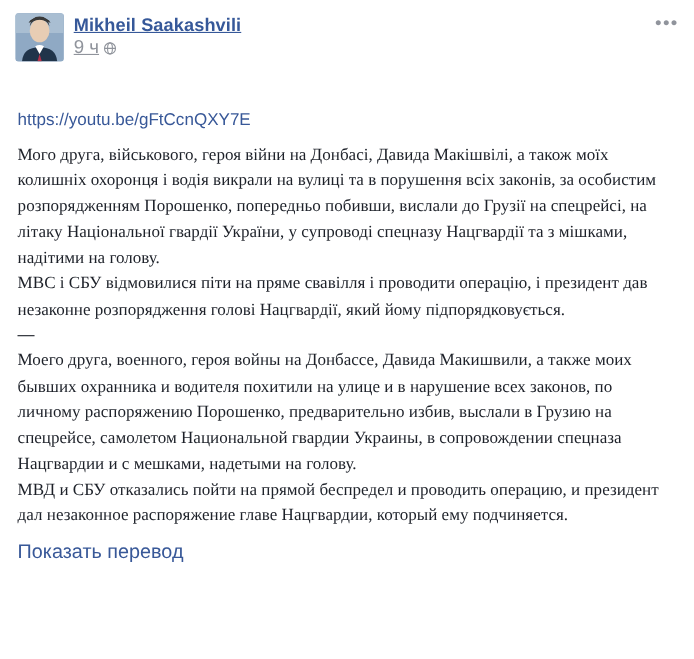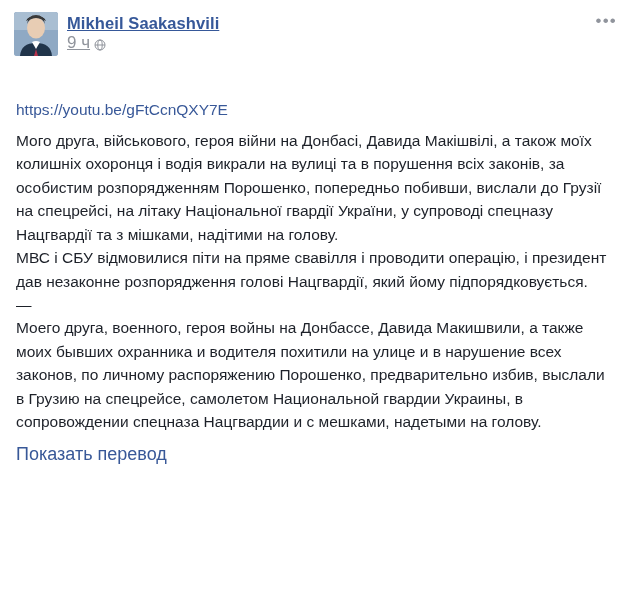--- a/index.html
+++ b/index.html
@@ -91,20 +91,21 @@
   .post-link {
     color: #385898;
     text-decoration: none;
     display: block;
     margin-bottom: 7px;
     word-break: break-all;
   }
   .para {
     margin: 0;
     white-space: pre-wrap;
+    font-family: Liberation Serif, serif;
   }
   .sep {
     margin: 0;
     color: #1d2129;
     line-height: 23px;
   }
   .translate-link {
     display: inline-block;
     margin-top: 10px;
     color: #385898;
@@ -148,16 +149,17 @@
   </div>
 
   <div class="more-menu">•••</div>
 
   <div class="post-body">
     <a class="post-link" href="#">https://youtu.be/gFtCcnQXY7E</a>
     <p class="para">Мого друга, військового, героя війни на Донбасі, Давида Макішвілі, а також моїх колишніх охоронця і водія викрали на вулиці та в порушення всіх законів, за особистим розпорядженням Порошенко, попередньо побивши, вислали до Грузії на спецрейсі, на літаку Національної гвардії України, у супроводі спецназу Нацгвардії та з мішками, надітими на голову.</p>
     <p class="para">МВС і СБУ відмовилися піти на пряме свавілля і проводити операцію, і президент дав незаконне розпорядження голові Нацгвардії, який йому підпорядковується.</p>
     <p class="sep">—</p>
     <p class="para">Моего друга, военного, героя войны на Донбассе, Давида Макишвили, а также моих бывших охранника и водителя похитили на улице и в нарушение всех законов, по личному распоряжению Порошенко, предварительно избив, выслали в Грузию на спецрейсе, самолетом Национальной гвардии Украины, в сопровождении спецназа Нацгвардии и с мешками, надетыми на голову.</p>
+    <p class="para">МВД и СБУ отказались пойти на прямой беспредел и проводить операцию, и президент дал незаконное распоряжение главе Нацгвардии, который ему подчиняется.</p>
     <a class="translate-link" href="#">Показать перевод</a>
   </div>
 
 </div>
 
 </body></html>

